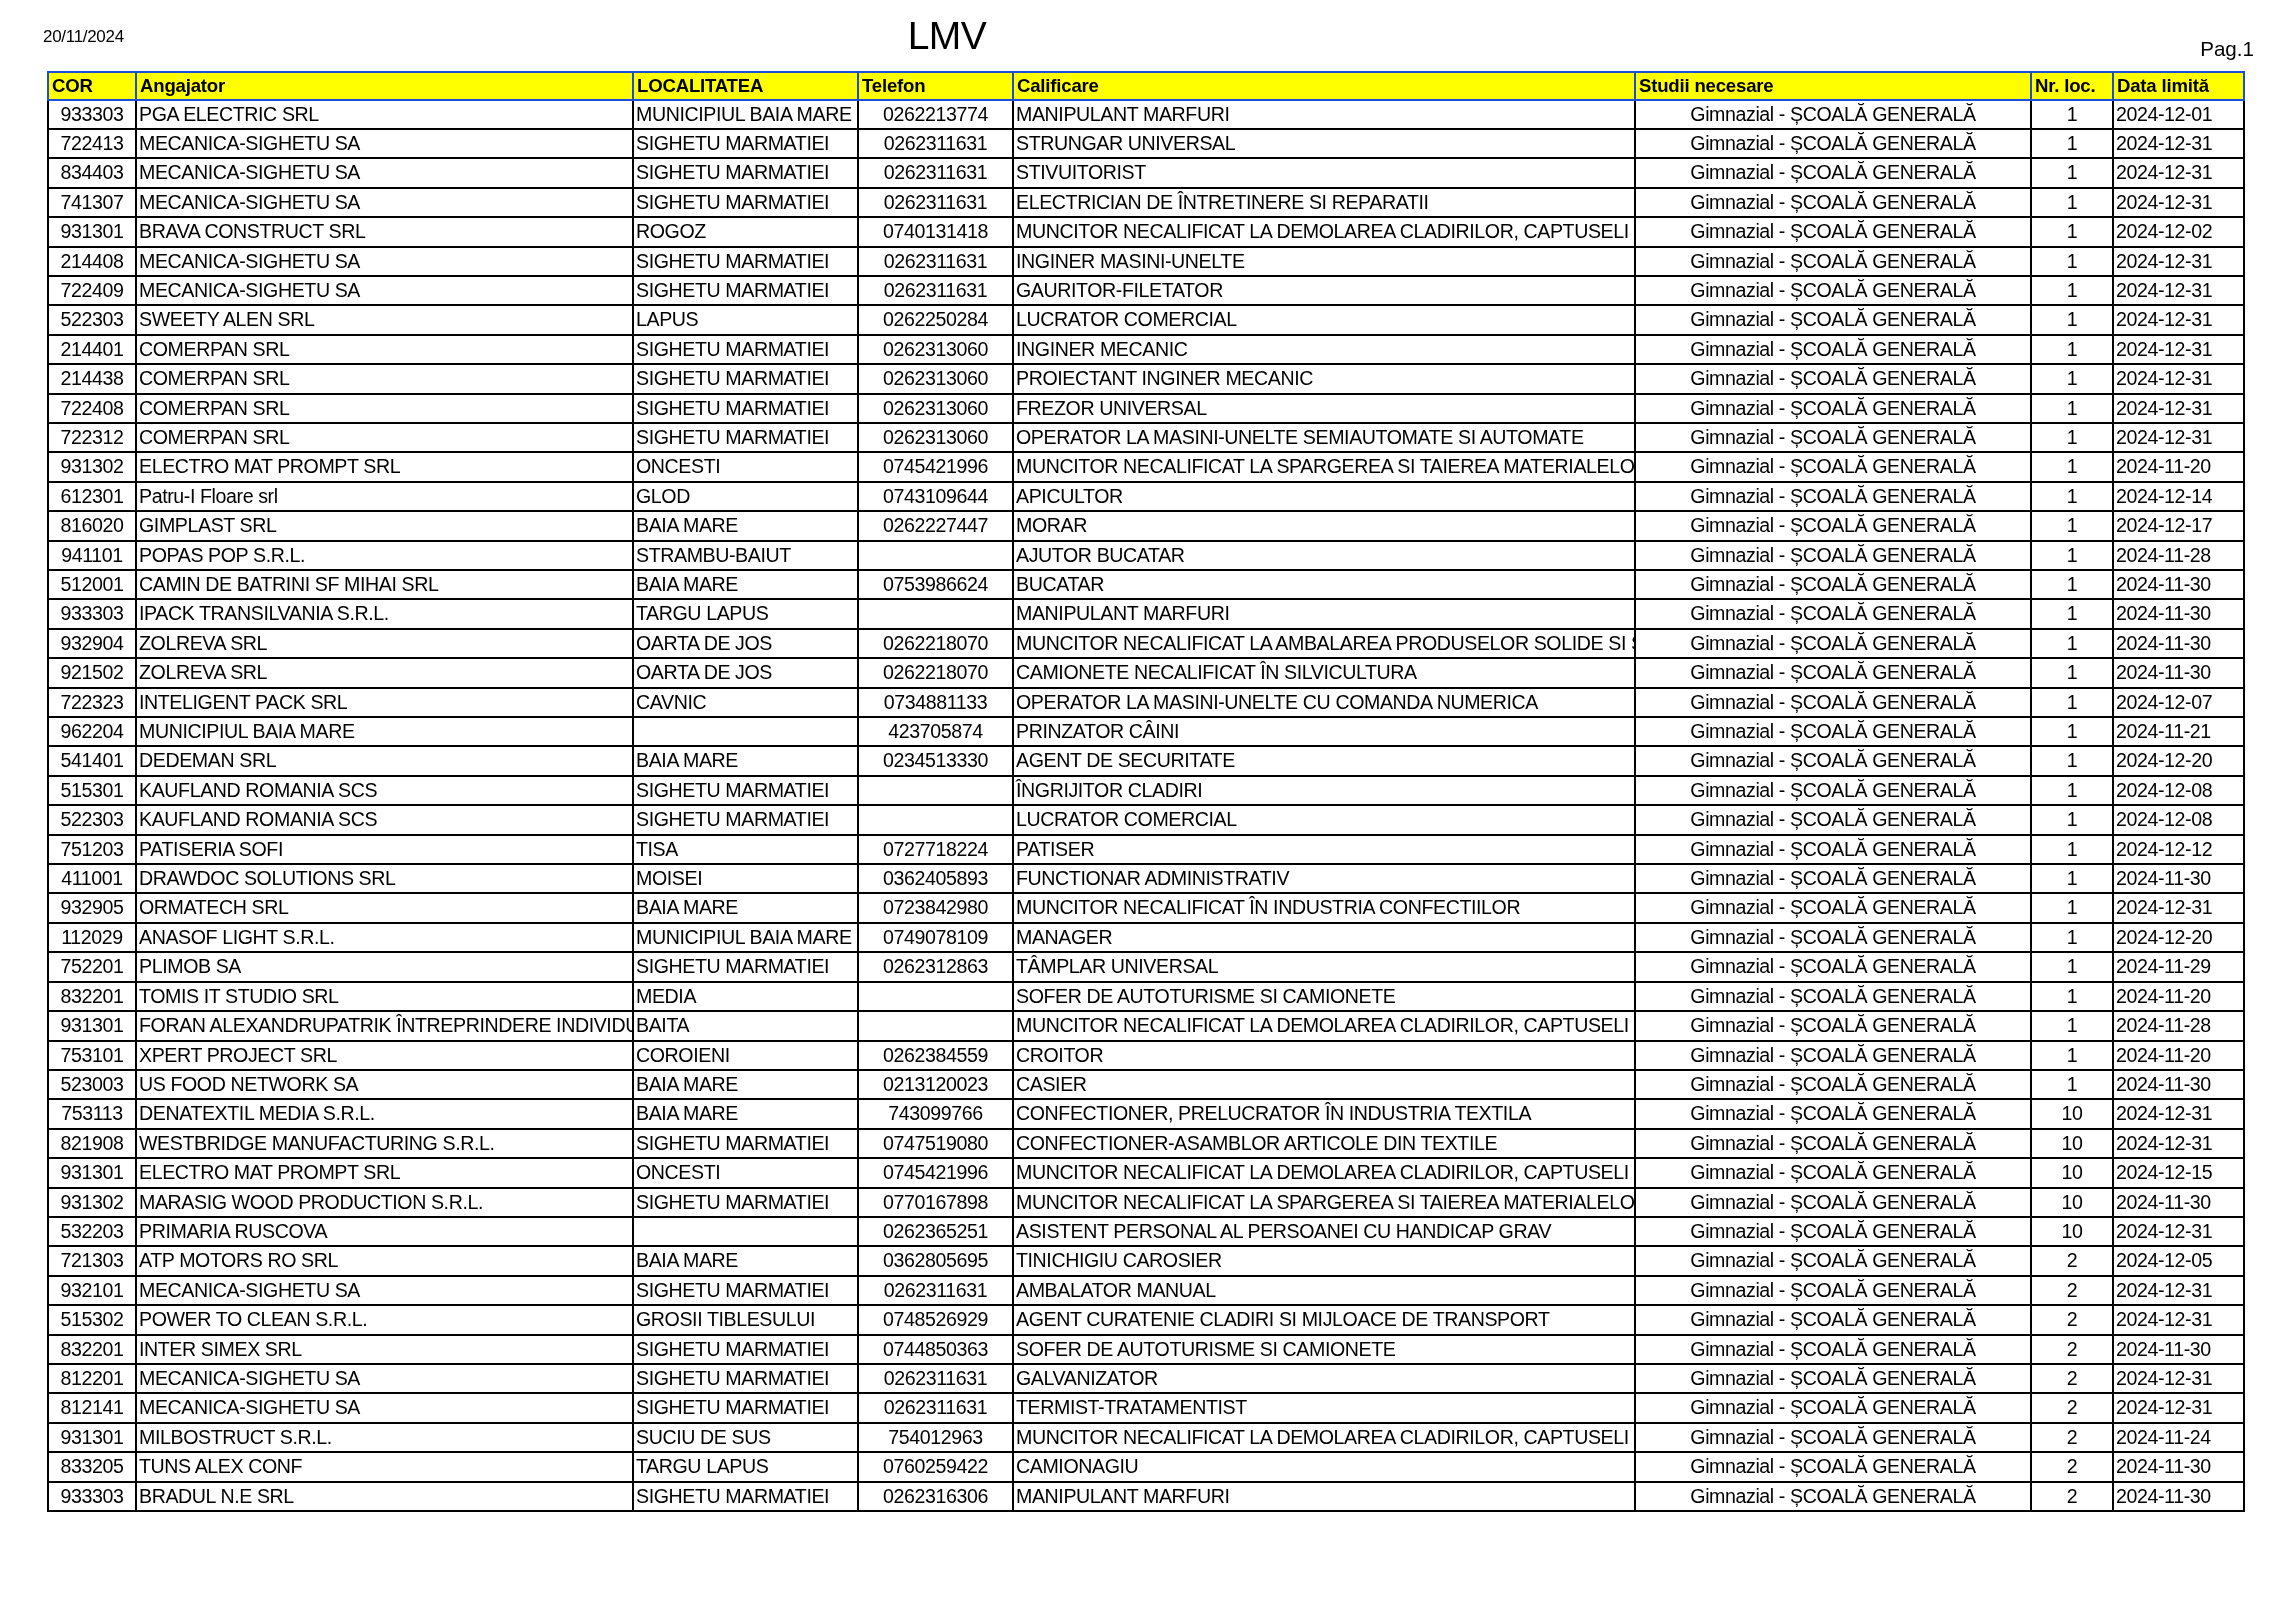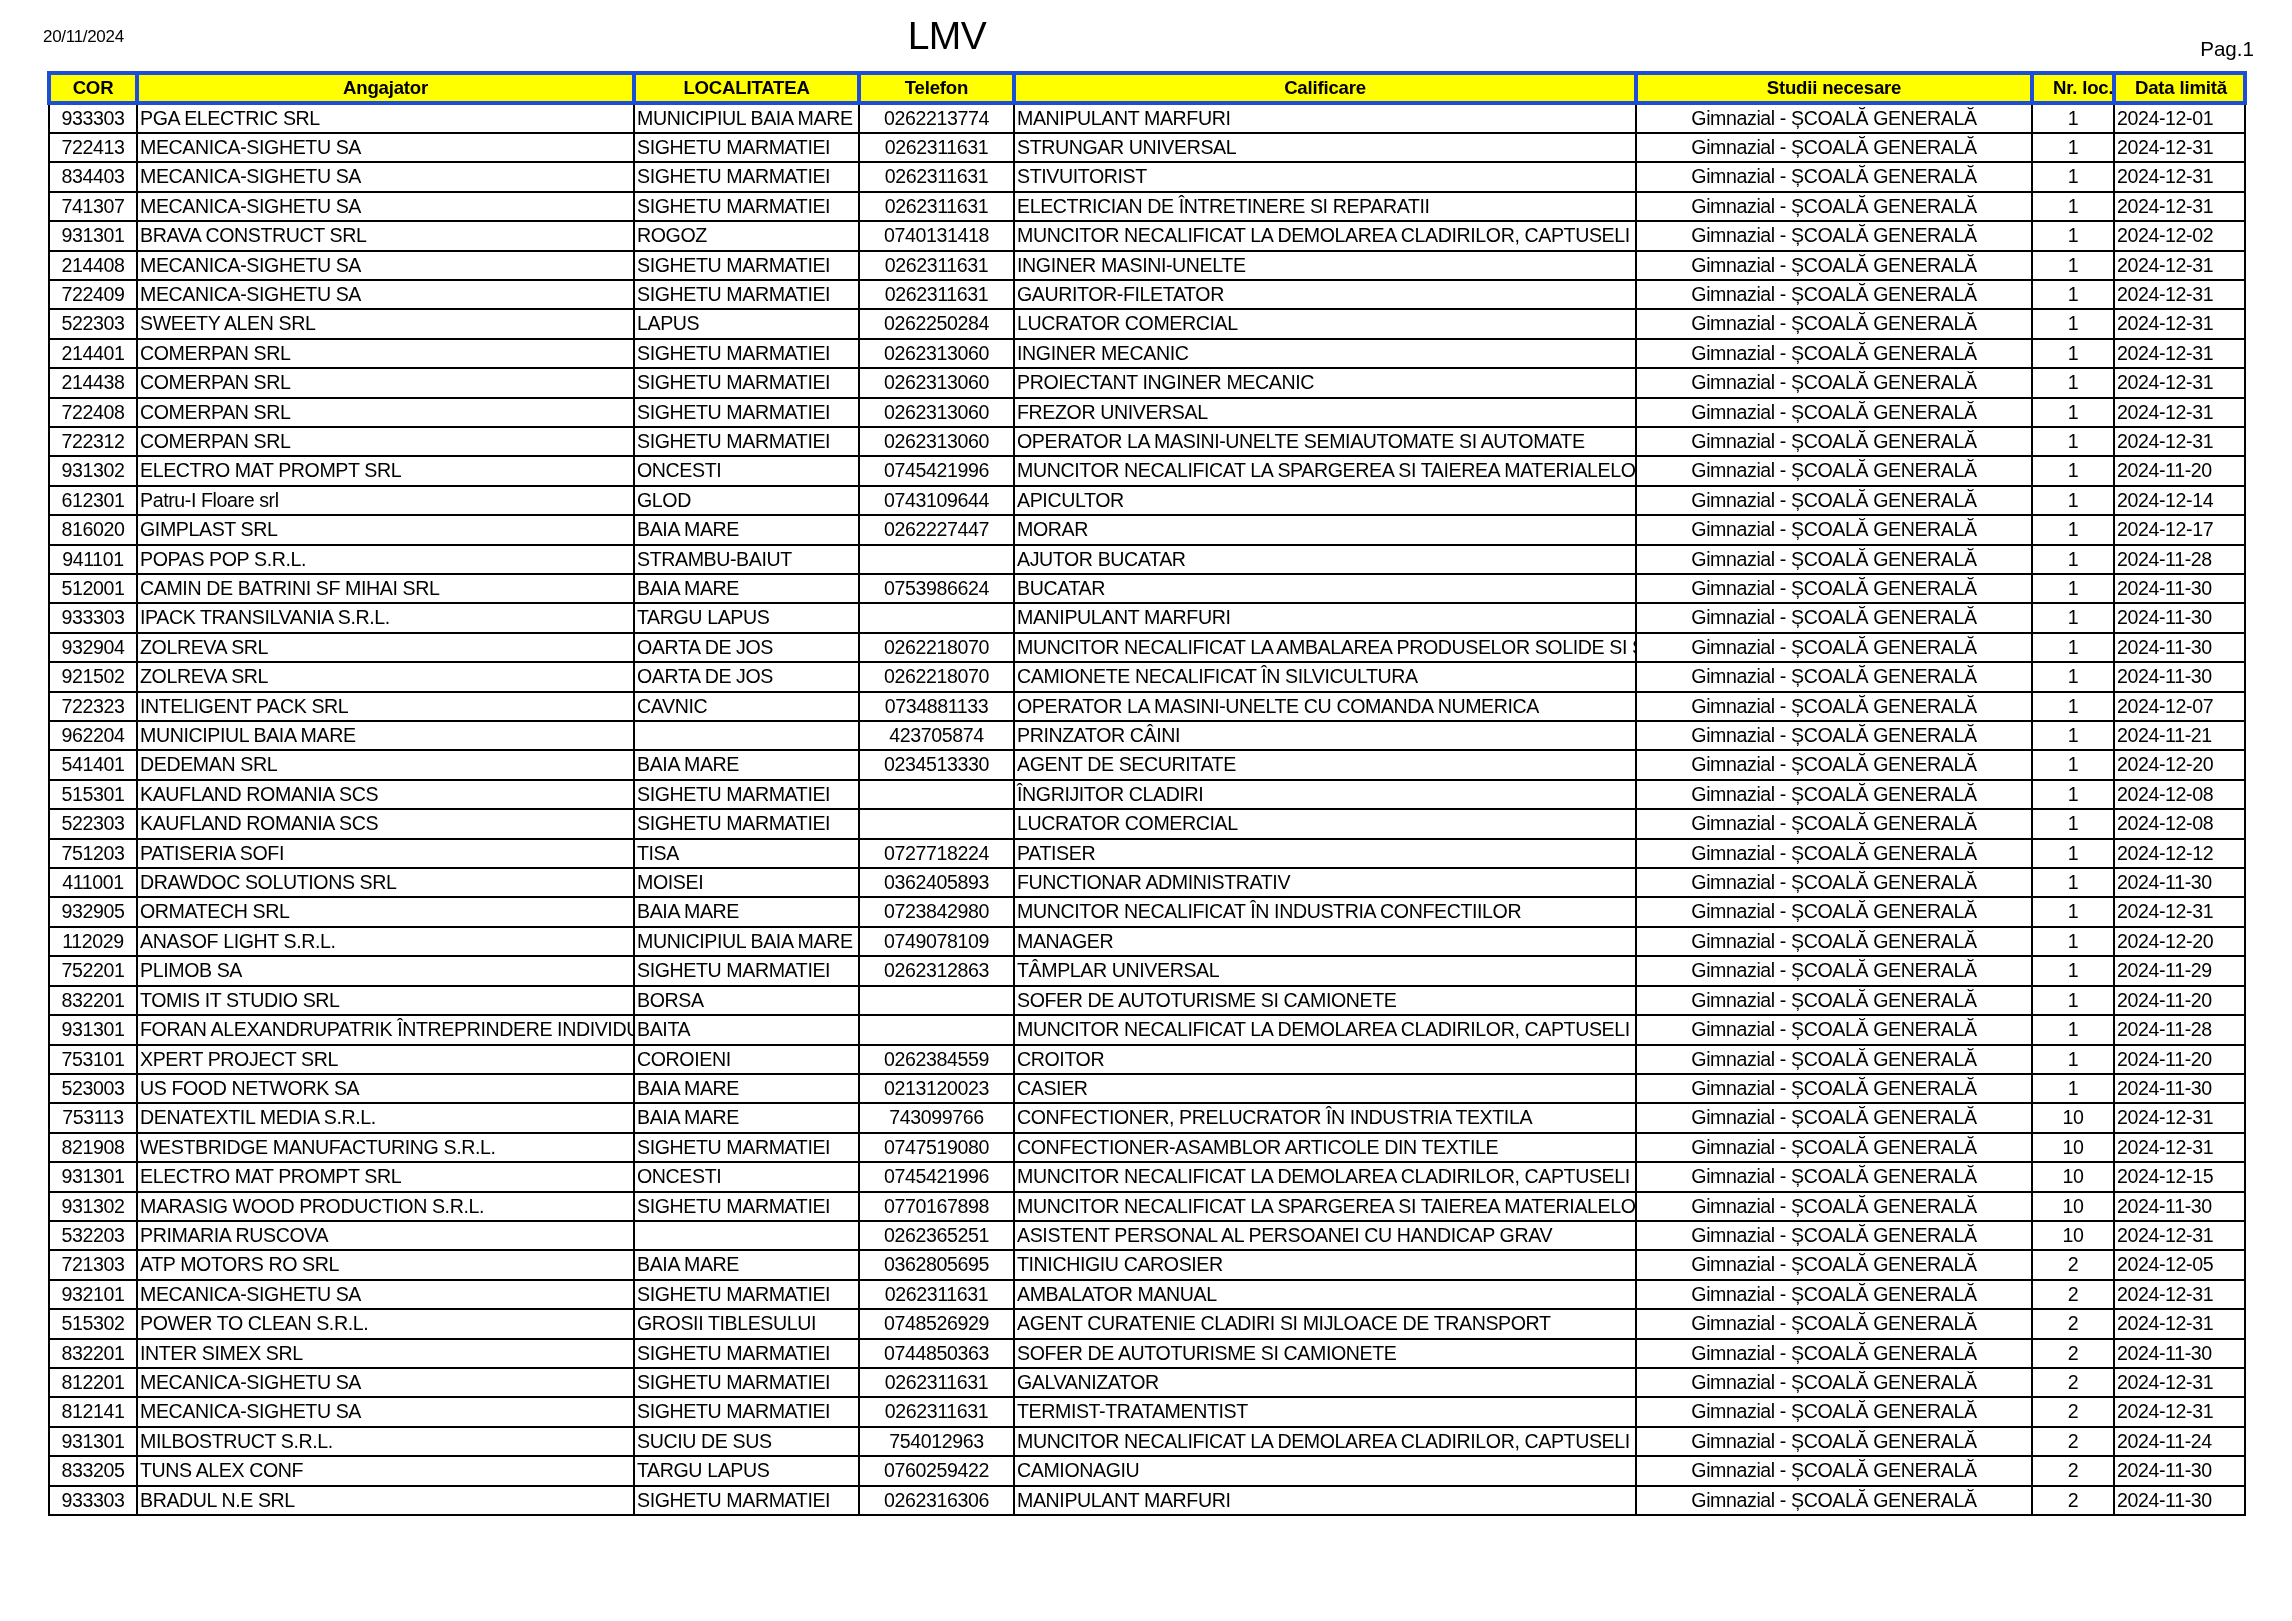--- a/index.html
+++ b/index.html
@@ -12,22 +12,22 @@
   .hdr-date{position:absolute;left:43px;top:27.4px;font-size:17px;letter-spacing:-0.3px;}
   .hdr-title{position:absolute;left:0;top:13.7px;width:1894px;text-align:center;font-size:39px;letter-spacing:-0.5px;}
   .hdr-page{position:absolute;top:37px;right:39px;font-size:20.6px;text-align:center;}
   table.lmv{
     position:absolute;left:47px;top:71px;width:2197px;
     border-collapse:collapse;table-layout:fixed;
     border:2.9px solid #000;
   }
   table.lmv th{
     background:#FFFF00;font-weight:bold;font-size:18.6px;
-    height:25.5px;border:4px solid #1d4ed8;padding:0 19px;
-    text-align:center;white-space:nowrap;overflow:hidden;letter-spacing:-0.2px;
+    height:25.5px;border:2px solid #1d4ed8;padding:0 3px;
+    text-align:left;white-space:nowrap;overflow:hidden;letter-spacing:-0.2px;
   }
   table.lmv td{
     height:27.4px;border:2px solid #000;padding:0 2px;
     font-size:19.6px;letter-spacing:-0.4px;line-height:27.4px;
     white-space:nowrap;overflow:hidden;background:#fff;
   }
   td.a-left{text-align:left;padding-left:5.9px;}
   td.a-center{text-align:center;}
   td.cond{font-size:14.7px;letter-spacing:-0.3px;}
   td.cond2{font-size:15.7px;letter-spacing:-0.5px;}
@@ -360,21 +360,21 @@
         <td class="a-left">SIGHETU MARMATIEI</td>
         <td class="a-center">0262312863</td>
         <td class="a-left">TÂMPLAR UNIVERSAL</td>
         <td class="a-center">Gimnazial - ȘCOALĂ GENERALĂ</td>
         <td class="a-center">1</td>
         <td class="a-left">2024-11-29</td>
       </tr>
       <tr>
         <td class="a-center">832201</td>
         <td class="a-left">TOMIS IT STUDIO SRL</td>
-        <td class="a-left">BORSA</td>
+        <td class="a-left">MEDIA</td>
         <td class="a-center"></td>
         <td class="a-left">SOFER DE AUTOTURISME SI CAMIONETE</td>
         <td class="a-center">Gimnazial - ȘCOALĂ GENERALĂ</td>
         <td class="a-center">1</td>
         <td class="a-left">2024-11-20</td>
       </tr>
       <tr>
         <td class="a-center">931301</td>
         <td class="a-left cond">FORAN ALEXANDRUPATRIK ÎNTREPRINDERE INDIVIDUALĂ</td>
         <td class="a-left">BAITA</td>

